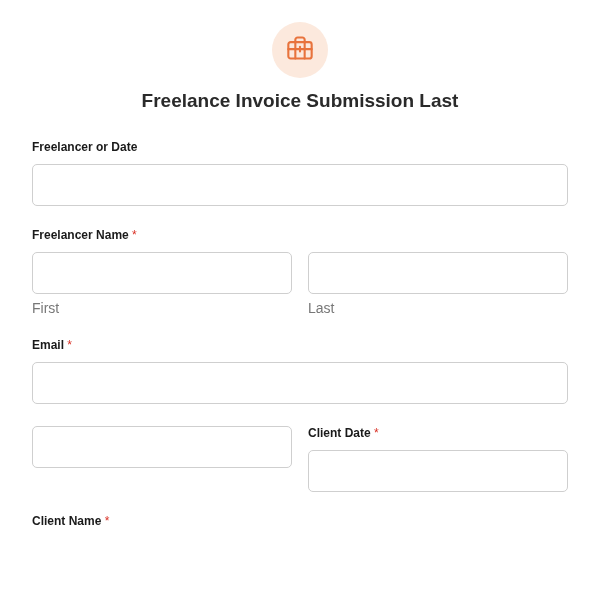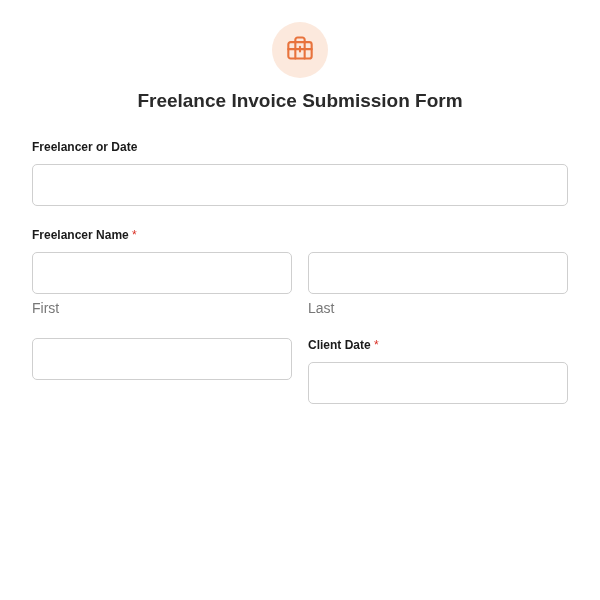--- a/index.html
+++ b/index.html
@@ -81,21 +81,21 @@
     <div class="icon-circle">
       <span>
         <svg width="28" height="28" viewBox="0 0 24 24" fill="none" stroke="#e8733c" stroke-width="1.8" stroke-linecap="round" stroke-linejoin="round">
           <rect x="2" y="7" width="20" height="14" rx="2" ry="2"></rect>
           <path d="M16 21V5a2 2 0 0 0-2-2h-4a2 2 0 0 0-2 2v16"></path>
           <path d="M2 13h20"></path>
           <path d="M12 11v4"></path>
         </svg>
       </span>
     </div>
-    <h1 class="form-title">Freelance Invoice Submission Form</h1>
+    <h1 class="form-title">Freelance Invoice Submission Last</h1>
   </div>
 
   <div class="field-group">
     <label class="field-label">Freelancer or Date</label>
     <input type="text" class="text-input" value="" style="">
   </div>
 
   <div class="field-group">
     <label class="field-label">
       <span>Freelancer Name</span>
@@ -106,27 +106,40 @@
         <input type="text" class="text-input" value="" style="">
         <span class="sub-label">First</span>
       </div>
       <div class="col">
         <input type="text" class="text-input" value="" style="">
         <span class="sub-label">Last</span>
       </div>
     </div>
   </div>
 
+  <div class="field-group">
+    <label class="field-label">
+      <span>Email</span>
+      <span class="required">*</span>
+    </label>
+    <input type="text" class="text-input" value="" style="">
+  </div>
 
   <div class="row field-group">
     <div class="col">
       <input type="text" class="text-input" value="" style="">
     </div>
     <div class="col">
       <label class="field-label">
         <span>Client Date</span>
         <span class="required">*</span>
       </label>
       <input type="text" class="text-input" value="" style="">
     </div>
   </div>
 
+  <div class="field-group">
+    <label class="field-label">
+      <span>Client Name</span>
+      <span class="required">*</span>
+    </label>
+  </div>
 </div>
 
 </body></html>

